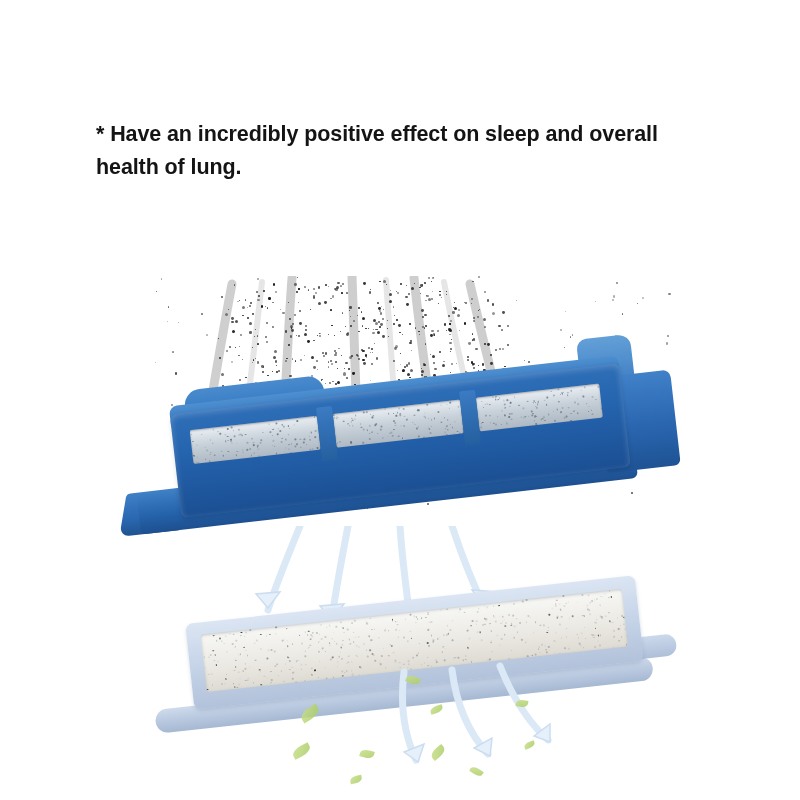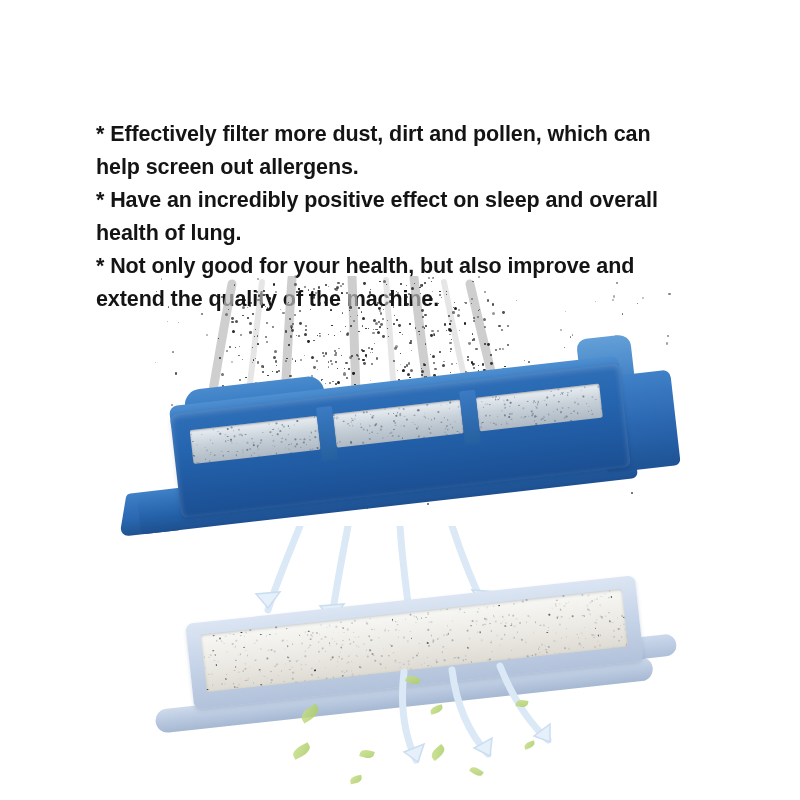--- a/index.html
+++ b/index.html
@@ -85,23 +85,21 @@
   .leaf{position:absolute;border-radius:60% 0 60% 0;
         background:linear-gradient(135deg,#c9de8a 0%,#a8cc63 100%);opacity:.85;}
 </style>
 </head>
 <body>
 
 <div id="page">
 
 
   <div class="copy">
-    <p>* Effectively filter more dust, dirt and pollen, which can help screen out allergens.</p>
     <p>* Have an incredibly positive effect on sleep and overall health of lung.</p>
-    <p>* Not only good for your health, but also improve and extend the quality of the machine.</p>
   </div>
 
   <div id="art">
 
     <svg width="800" height="240" style="position:absolute;left:0;top:0;">
       <g fill="none" stroke="#bcbcbc" stroke-width="9" stroke-linecap="round" opacity="0.72">
         <path d="M232 8 C 222 60, 214 108, 204 168"></path>
         <path d="M292 2 C 288 56, 286 112, 282 172"></path>
         <path d="M352 0 C 354 58, 356 116, 358 176"></path>
         <path d="M414 2 C 420 58, 428 114, 436 176"></path>

